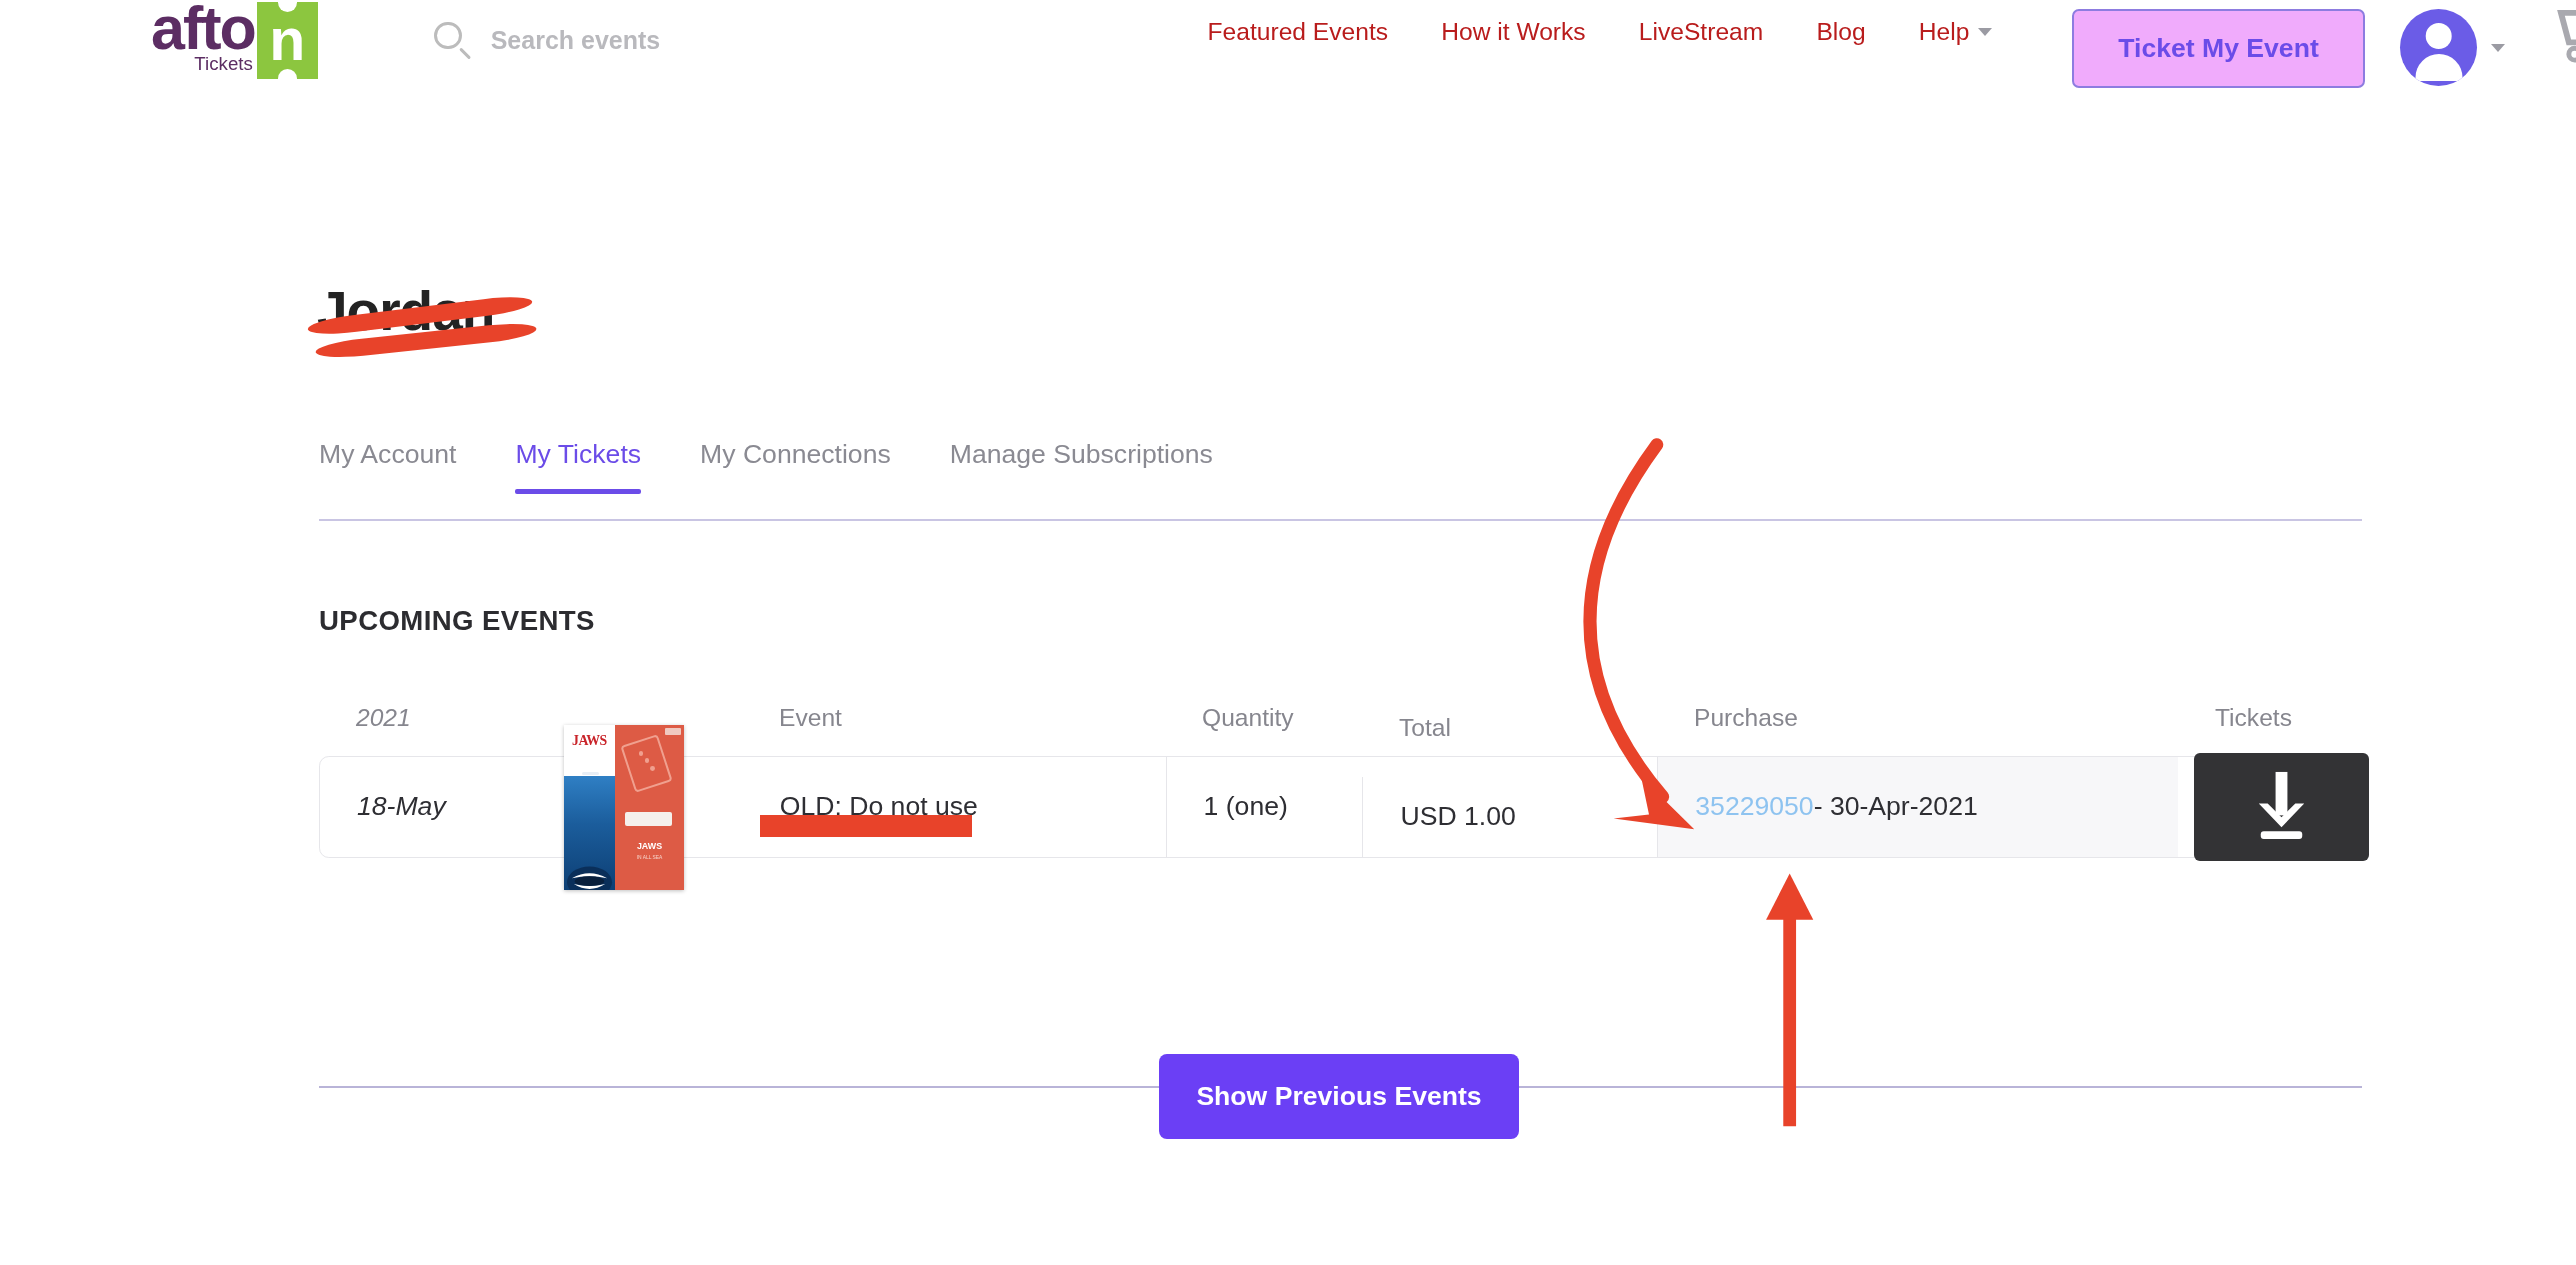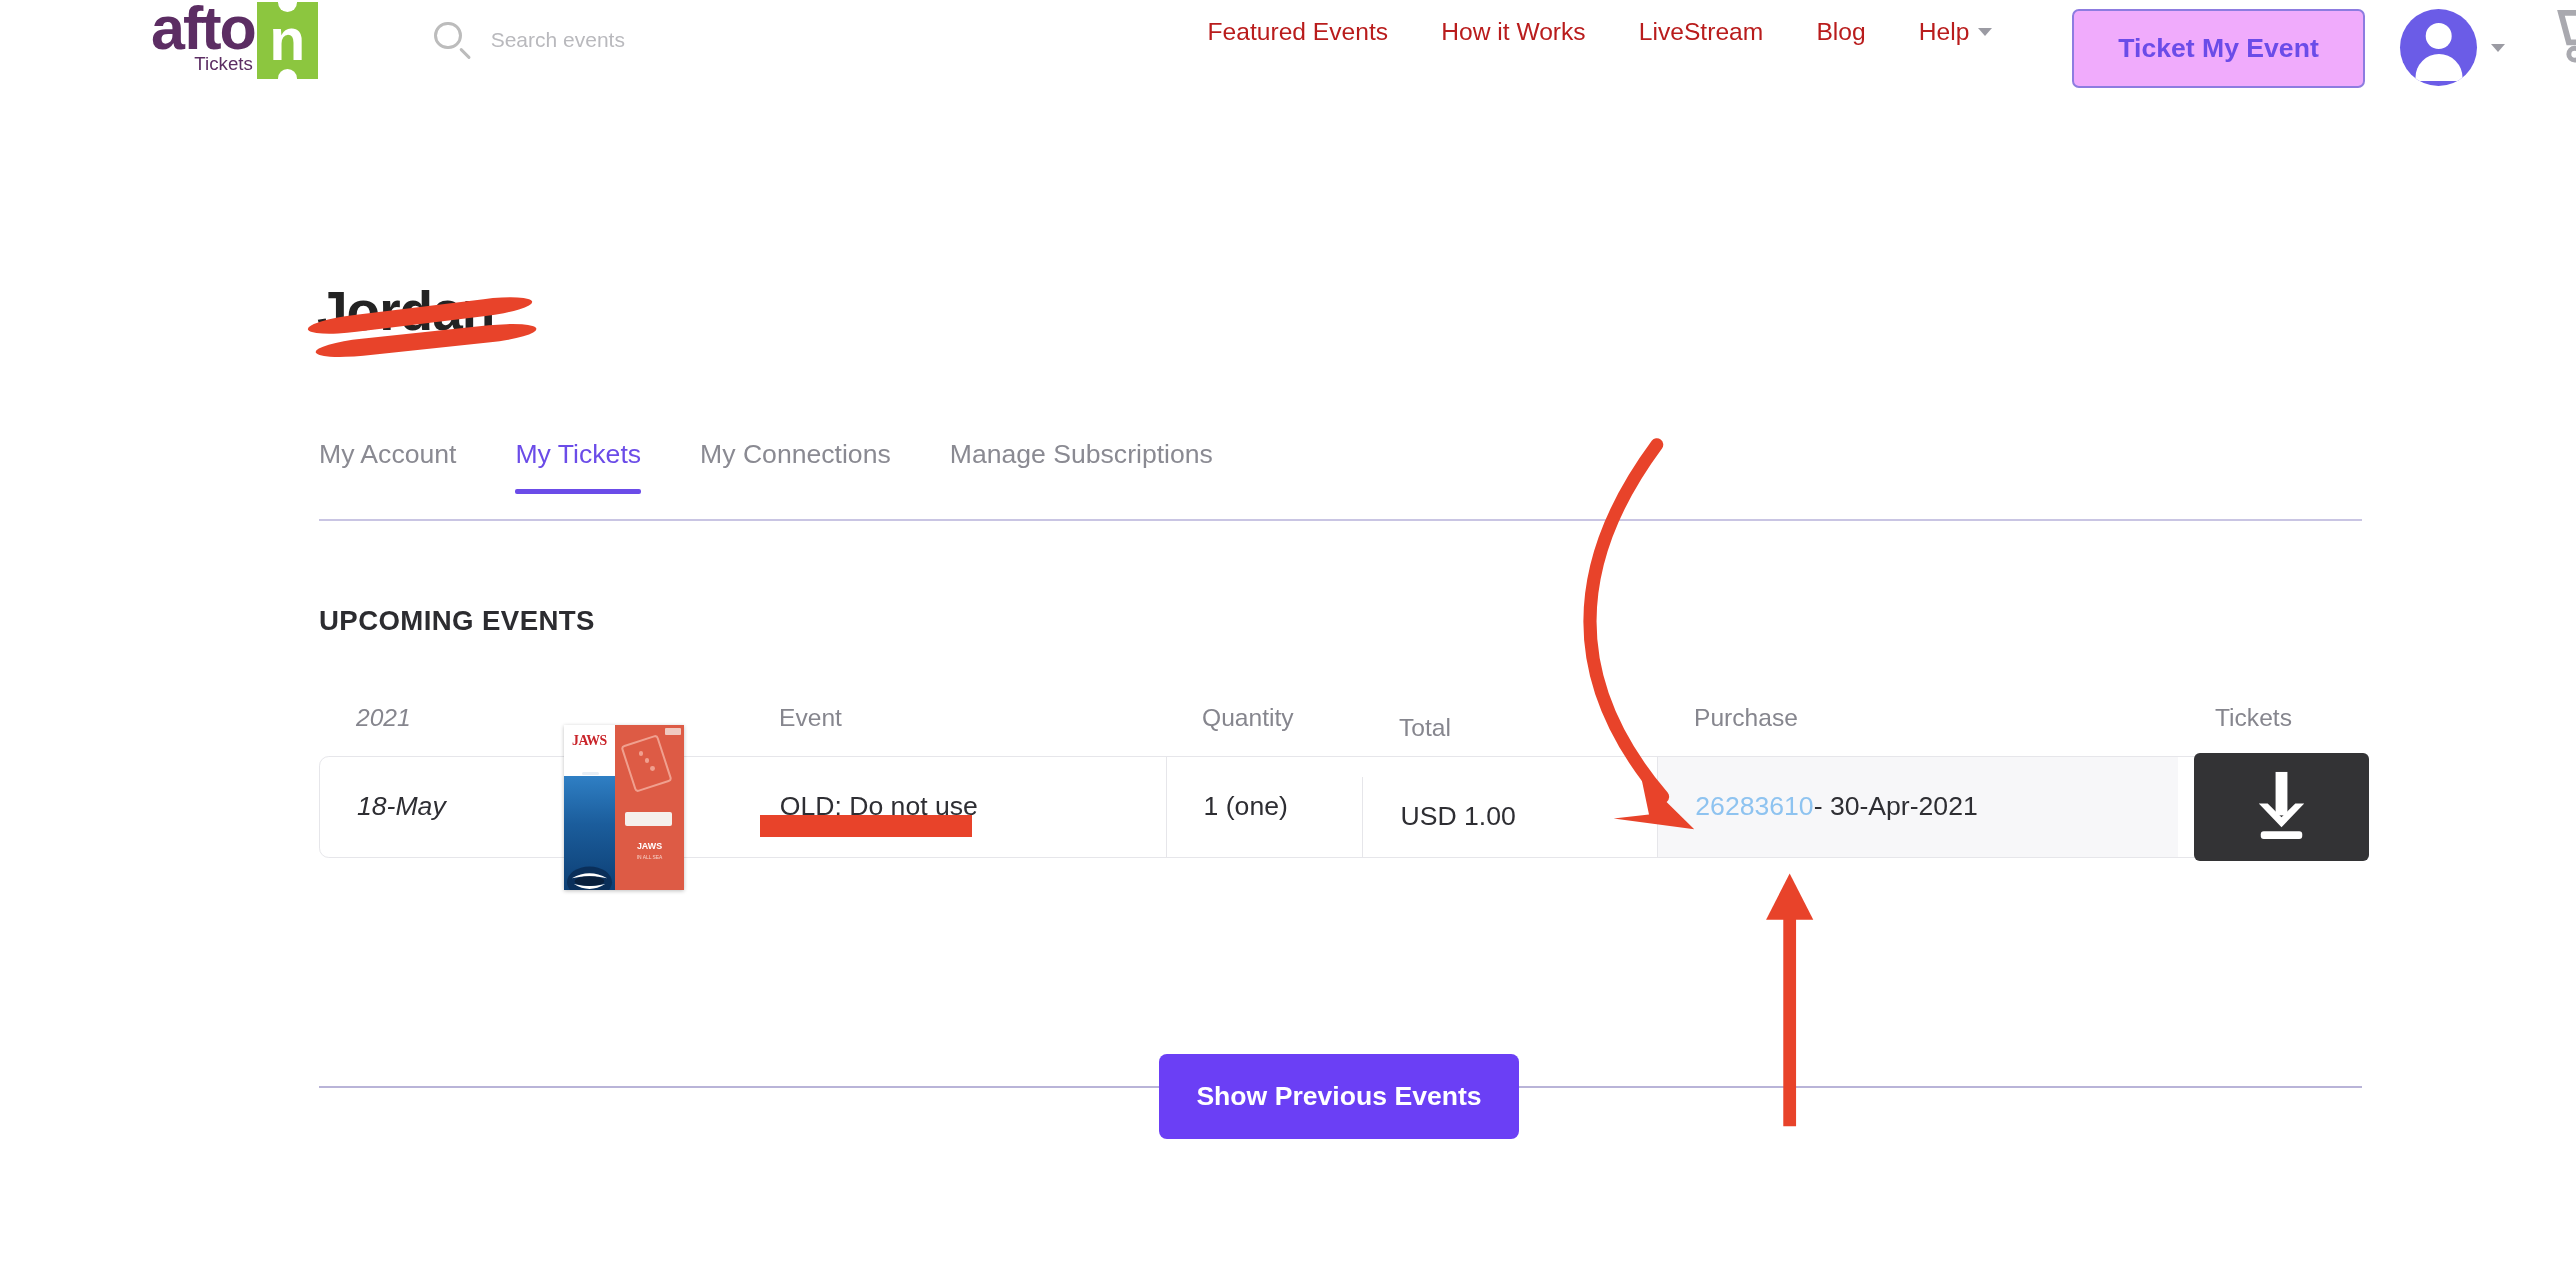--- a/index.html
+++ b/index.html
@@ -65,21 +65,21 @@
   .search-icon .circ {
     position:absolute; left:2px; top:2px;
     width: 27.6px; height: 27.6px; border: 3px solid #bcbcbc; border-radius: 50%;
   }
   .search-icon .handle {
     position:absolute; left:27.6px; top:27.6px;
     width: 13.8px; height: 3.4px; background: #bcbcbc;
     transform: rotate(45deg); transform-origin: left center; border-radius: 2px;
   }
   .search-placeholder {
-    font-size: 21px; color: #b9b9bd; font-weight: 400;
+    font-size: 25px; color: #b9b9bd; font-weight: 700;
   }
 
   .nav {
     position: absolute; left: 1136px; top: 17.7px;
     display: flex; align-items: center; gap: 0;
   }
   .nav-item {
     font-size: 24.6px; color: #b91c1c; padding: 0 26.6px;
     white-space: nowrap; cursor: pointer;
   }
@@ -398,21 +398,21 @@
       </div>
 
       <div class="td c-event">
         <span>OLD: Do not use</span>
       </div>
 
       <div class="td c-qty divider">1 (one)</div>
       <div class="td c-total divider">USD 1.00</div>
 
       <div class="td c-purch purchase-cell">
-        <span class="purchase-link">26283610</span>
+        <span class="purchase-link">35229050</span>
           <span class="purchase-rest"> - 30-Apr-2021</span>
       </div>
 
       <div class="td c-tick"></div>
 
       <div class="download-btn">
         <svg width="85" height="77" viewBox="0 0 86 78">
           <rect x="37" y="4" width="12" height="44" fill="#ffffff"></rect>
           <path d="M20 36 L43 60 L66 36 L57 36 L43 50 L29 36 Z" fill="#ffffff"></path>
           <rect x="22" y="64" width="42" height="8" rx="3" fill="#ffffff"></rect>

